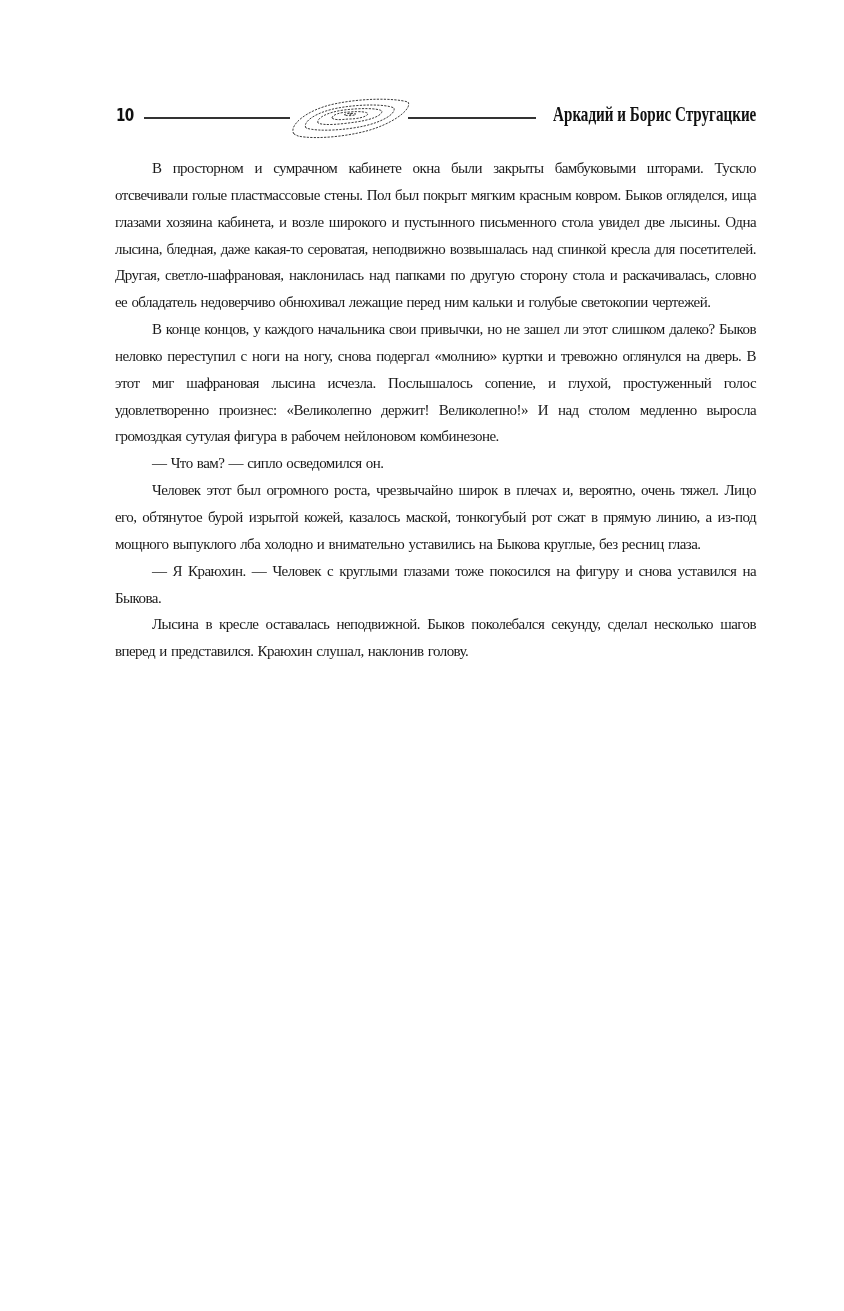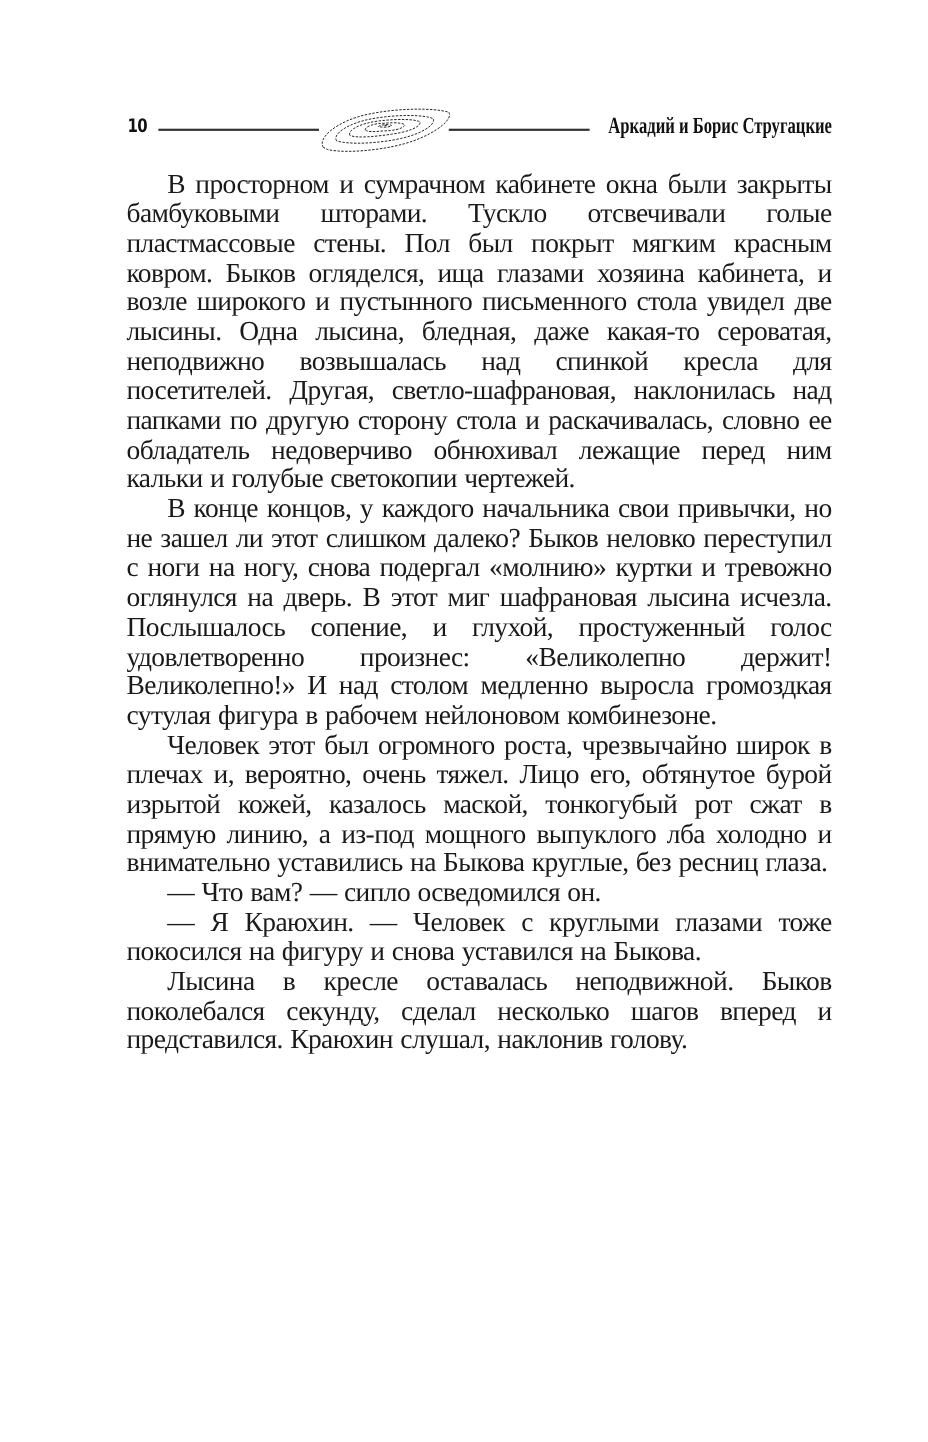--- a/index.html
+++ b/index.html
@@ -5,21 +5,21 @@
   html, body { margin: 0; padding: 0; background: #ffffff; }
   body { width: 844px; height: 1311px; position: relative; overflow: hidden; }
   .page { position: absolute; left: 0; top: 0; width: 844px; height: 1102px; background: #fff; }
   .header { position: absolute; left: 116px; top: 96px; width: 640px; height: 44px; }
   .page-num { position: absolute; left: 0; top: 9px; font-family: "DejaVu Sans", sans-serif; font-weight: bold; font-size: 17px; letter-spacing: -1px; color: #111; transform: scaleX(0.8); transform-origin: left center; }
   .rule { position: absolute; height: 1.5px; background: #333; top: 21px; }
   .rule-left { left: 28px; width: 146px; }
   .rule-right { left: 292px; width: 128px; }
   .ornament { position: absolute; left: 170px; top: 0px; width: 128px; height: 44px; }
   .running-title { position: absolute; right: 0; top: 6px; font-family: "Liberation Serif", serif; font-weight: bold; font-size: 21px; color: #111; transform: scaleX(0.72); transform-origin: right center; white-space: nowrap; }
-  .text { position: absolute; left: 115px; top: 155px; width: 641px; font-family: "Liberation Serif", serif; font-size: 25px; line-height: 26.85px; color: #1a1a1a; }
+  .text { position: absolute; left: 115px; top: 155px; width: 641px; font-family: "Liberation Serif", serif; font-size: 15px; line-height: 26.85px; color: #1a1a1a; }
   .text p { margin: 0; text-indent: 37px; text-align: justify; hyphens: manual; transform-origin: left top; }
   .text p { letter-spacing: -0.55px; word-spacing: 1px; }
 </style>
 </head>
 <body>
 
 <div class="page">
 
   <div class="header">
     <span class="page-num">10</span>
@@ -34,19 +34,19 @@
       </g>
       <path d="M63 18 l3 -1 l-1 2 z" fill="#222"></path>
     </svg>
     <div class="rule rule-right"></div>
     <span class="running-title">Аркадий и Борис Стругацкие</span>
   </div>
 
   <div class="text">
     <p>В просторном и сумрачном кабинете окна были закрыты бамбуковыми шторами. Тускло отсвечивали голые пластмассовые стены. Пол был покрыт мягким красным ковром. Быков огляделся, ища глазами хозяина кабинета, и возле широкого и пустынного письменного стола увидел две лысины. Одна лысина, бледная, даже какая-то сероватая, неподвижно возвышалась над спинкой кресла для посетителей. Другая, светло-шафрановая, наклонилась над папками по другую сторону стола и раскачивалась, словно ее обладатель недоверчиво обнюхивал лежащие перед ним кальки и голубые светокопии чертежей.</p>
     <p>В конце концов, у каждого начальника свои привычки, но не зашел ли этот слишком далеко? Быков неловко переступил с ноги на ногу, снова подергал «молнию» куртки и тревожно оглянулся на дверь. В этот миг шафрановая лысина исчезла. Послышалось сопение, и глухой, простуженный голос удовлетворенно произнес: «Великолепно держит! Великолепно!» И над столом медленно выросла громоздкая сутулая фигура в рабочем нейлоновом комбинезоне.</p>
+    <p>— Что вам? — сипло осведомился он.</p>
     <p>Человек этот был огромного роста, чрезвычайно широк в плечах и, вероятно, очень тяжел. Лицо его, обтянутое бурой изрытой кожей, казалось маской, тонкогубый рот сжат в прямую линию, а из-под мощного выпуклого лба холодно и внимательно уставились на Быкова круглые, без ресниц глаза.</p>
-    <p>— Что вам? — сипло осведомился он.</p>
     <p>— Я Краюхин. — Человек с круглыми глазами тоже покосился на фигуру и снова уставился на Быкова.</p>
     <p>Лысина в кресле оставалась неподвижной. Быков поколебался секунду, сделал несколько шагов вперед и представился. Краюхин слушал, наклонив голову.</p>
   </div>
 
 </div>
 
 </body></html>

